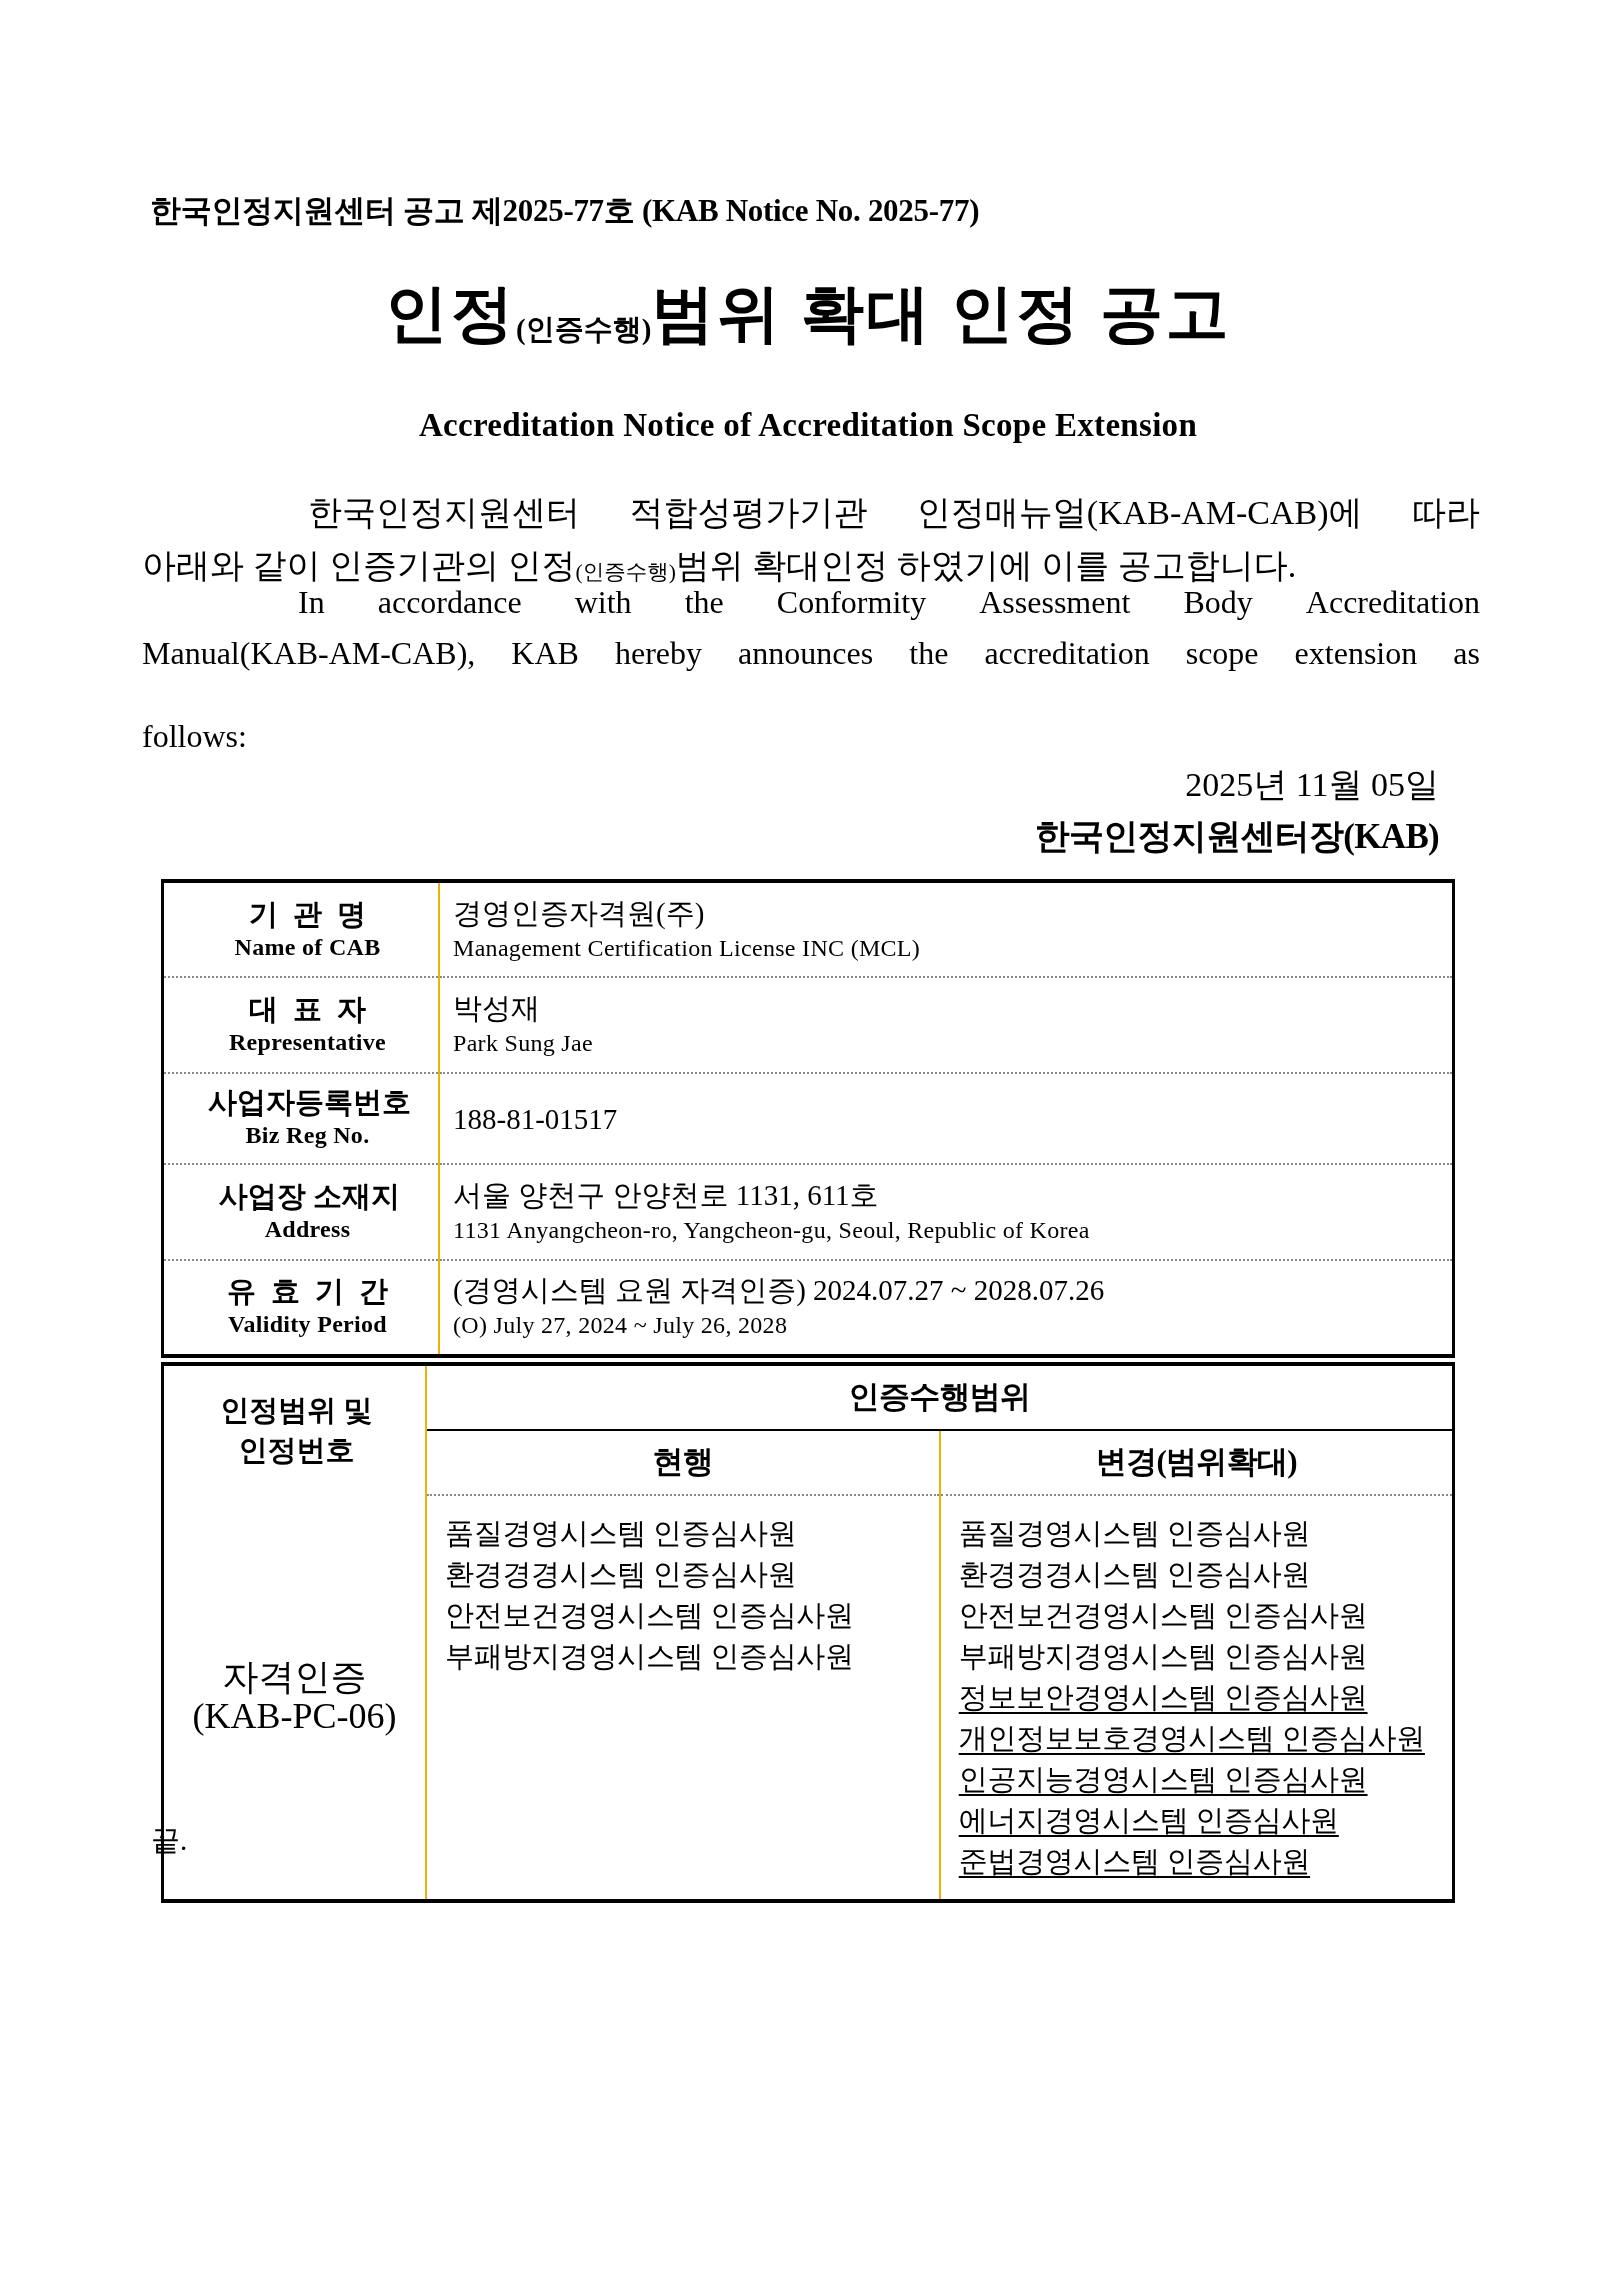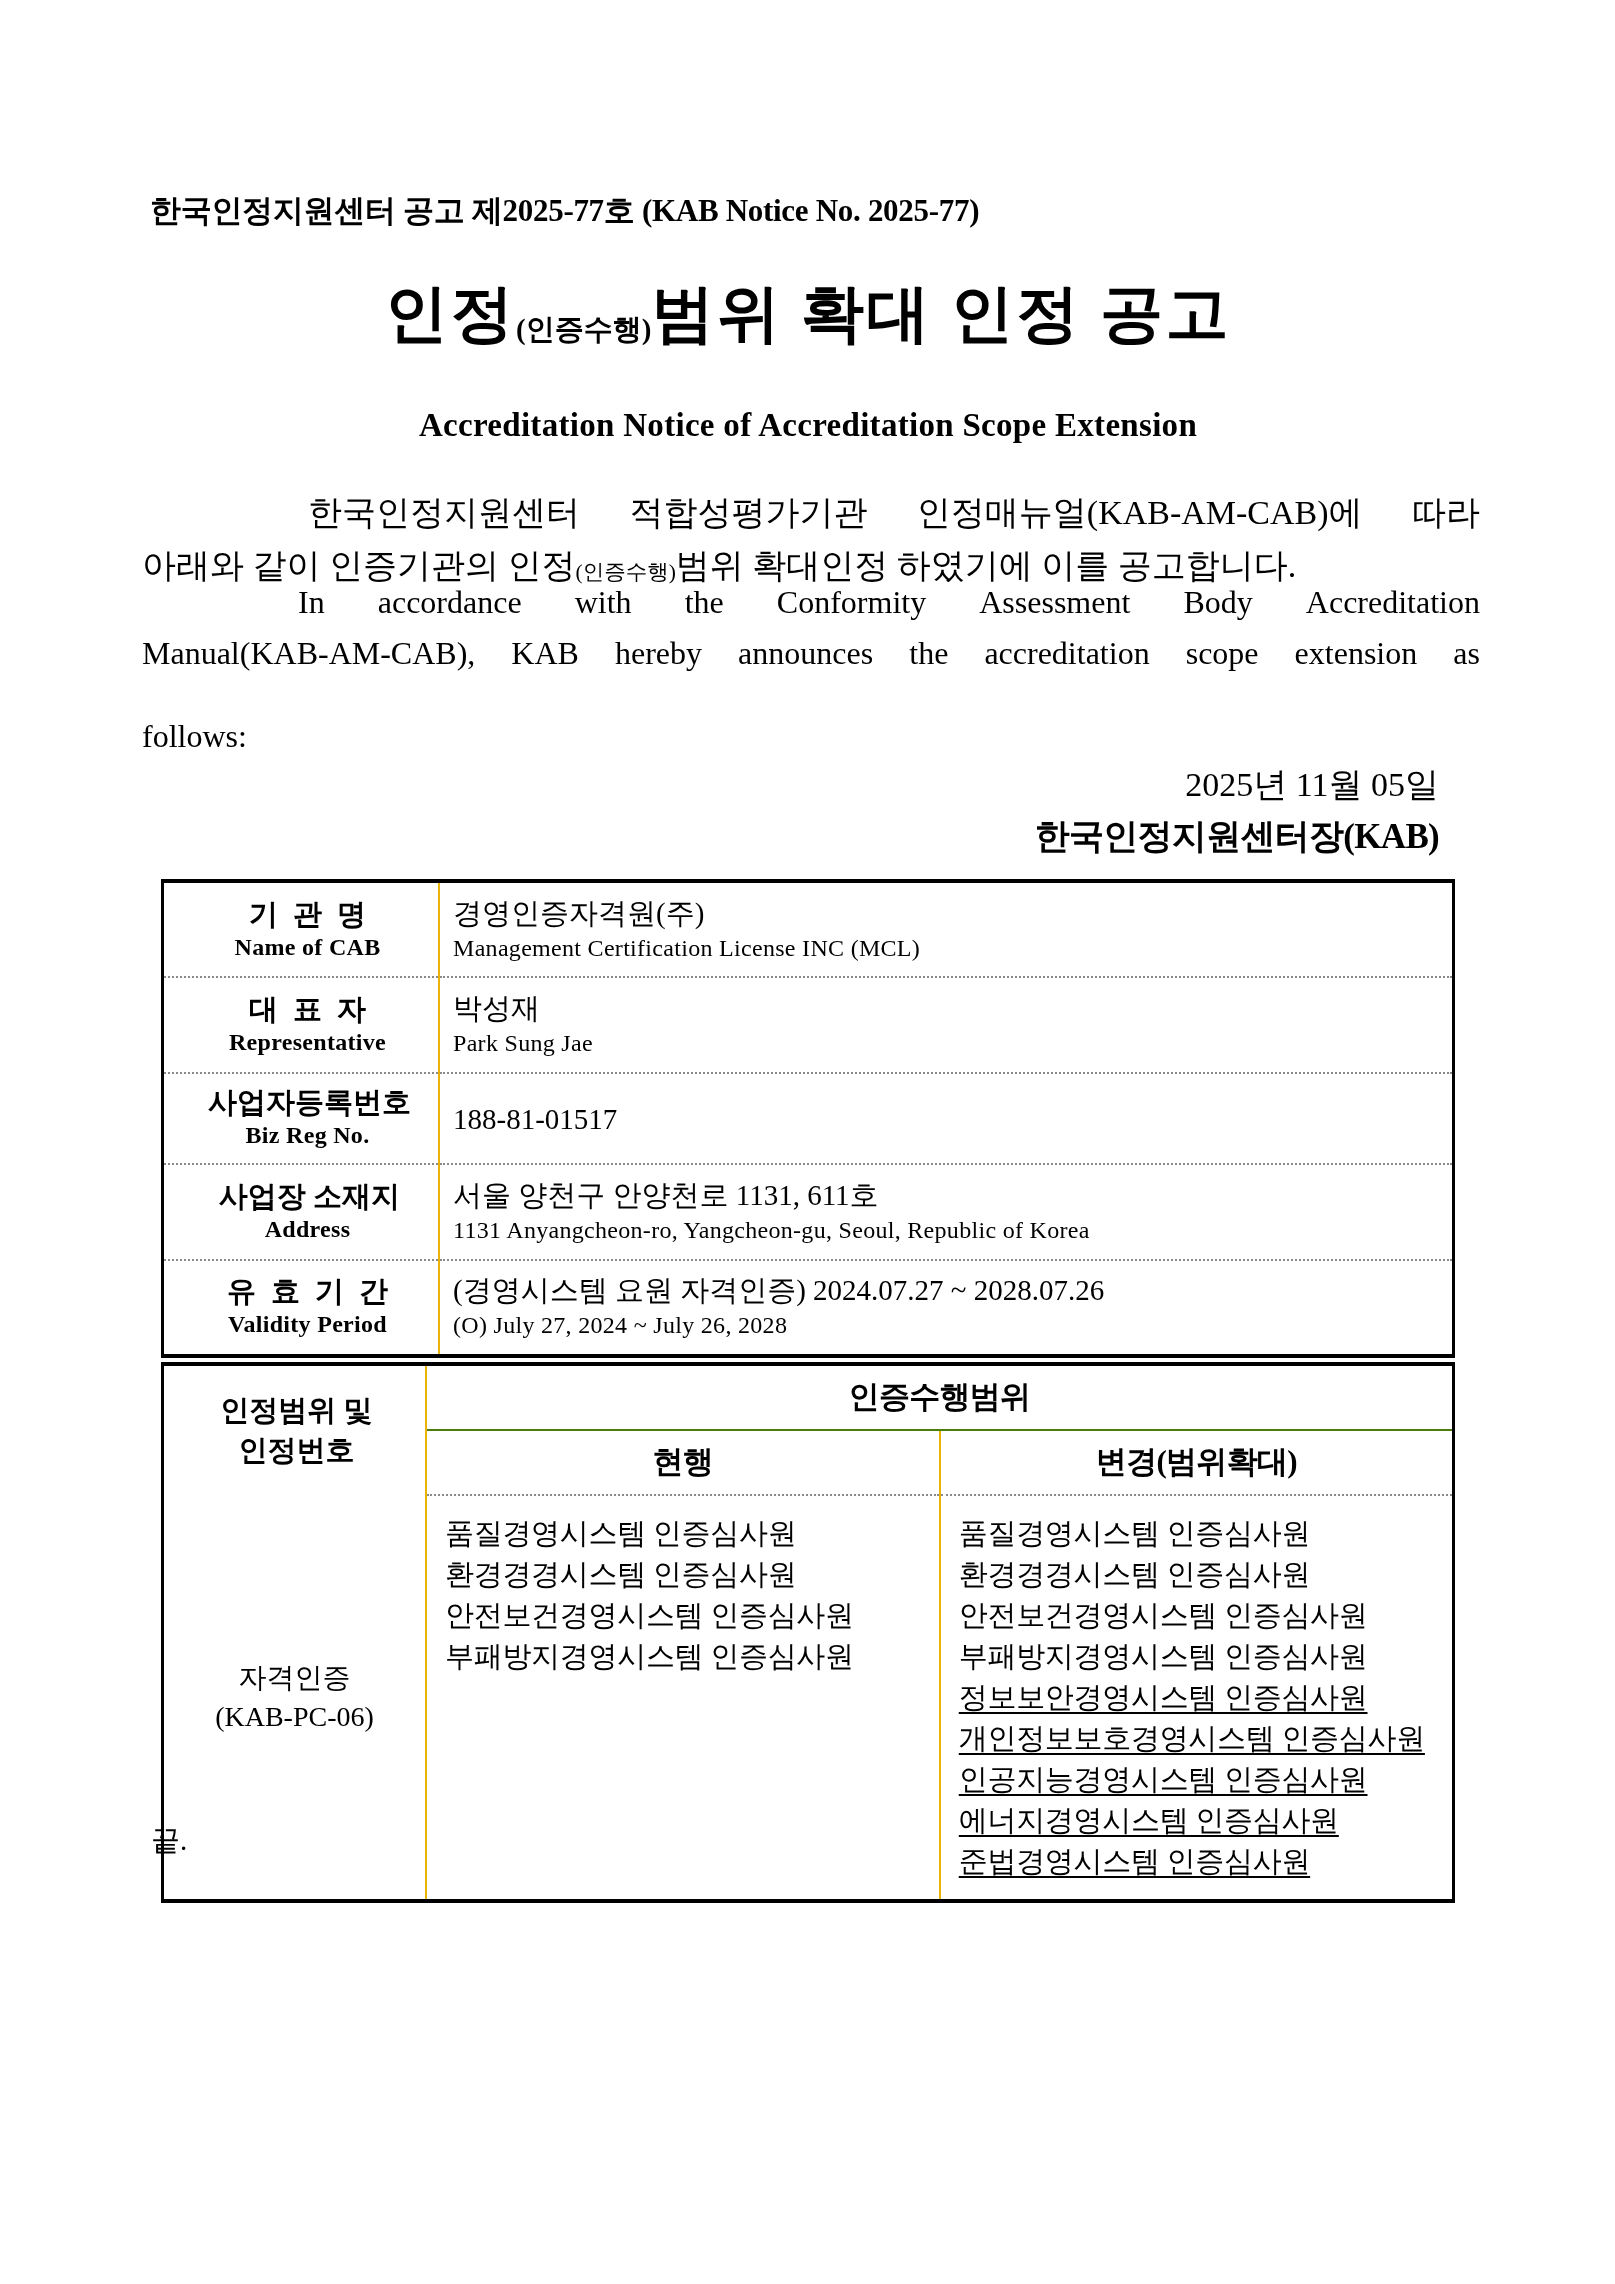--- a/index.html
+++ b/index.html
@@ -181,21 +181,21 @@
     padding: 11.7px 0 11.7px 13px !important;
   }
 
   
   .b-top-thick { border-top: 4.6px solid #000; }
   .b-bot-thick { border-bottom: 4.6px solid #000; }
   .b-left-thick { border-left: 3.9px solid #000; }
   .b-right-thick { border-right: 3.9px solid #000; }
   .b-bot-dot { border-bottom: 2px dotted #8a8a8a; }
   .b-right-solid { border-right: 2px solid #eab308; }
-  .b-bot-solid { border-bottom: 2px solid #4d7c0f; }
+  .b-bot-solid { border-bottom: 2px solid #000000; }
   .dbl-rule-inner { height: 3.9px; background: #fff; }
 
   .scope-head-merged {
     text-align: center;
     vertical-align: middle !important;
     font-size: 31px;
     font-weight: bold;
     letter-spacing: -0.7px;
     height: 63px;
   }
@@ -212,21 +212,21 @@
     line-height: 41px;
     padding: 17px 0 17px 18px !important;
     letter-spacing: -0.3px;
     margin-left: 32px;
   }
   .scope-list .item { white-space: nowrap; display: block; width: fit-content; }
   .scope-list .item.new { text-decoration: underline; text-underline-offset: 4.6px; }
   .scope-idcell {
     text-align: center;
     vertical-align: middle !important;
-    font-size: 28px;
+    font-size: 36px;
     line-height: 39px;
   }
 
   
   .end-mark {
     position: absolute;
     left: 151px;
     top: 1821px;
     font-size: 29px;
   }

